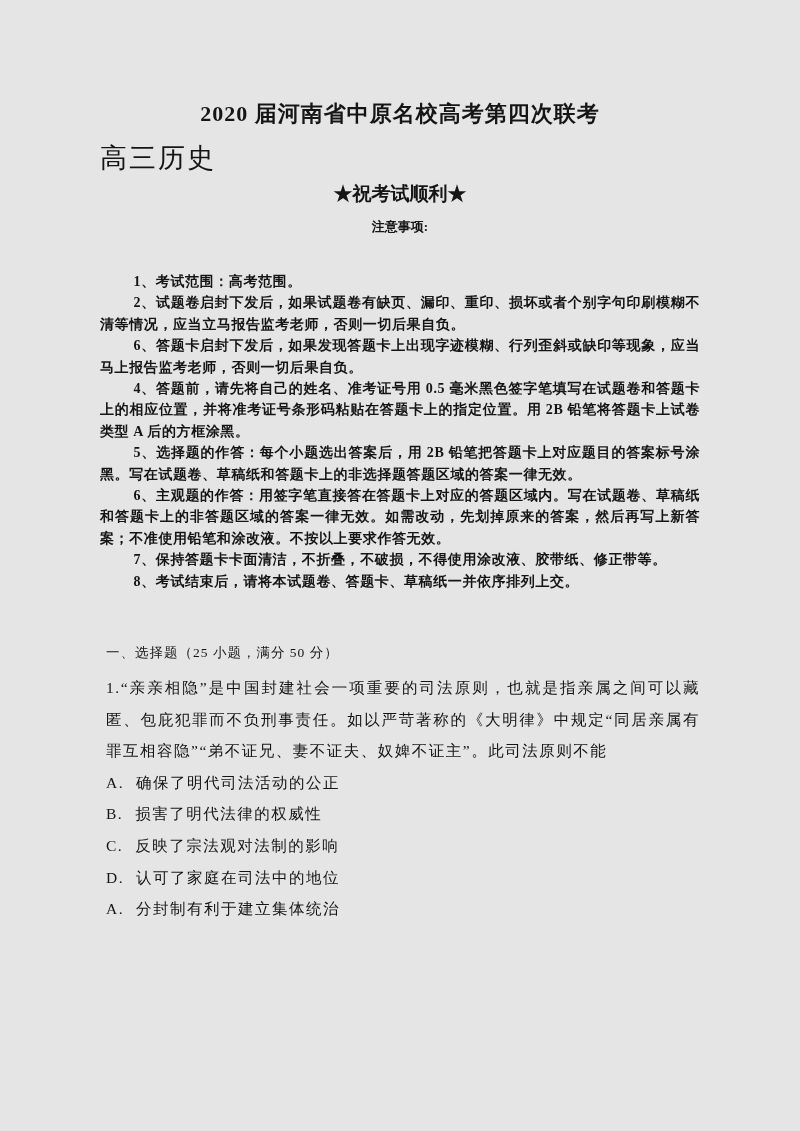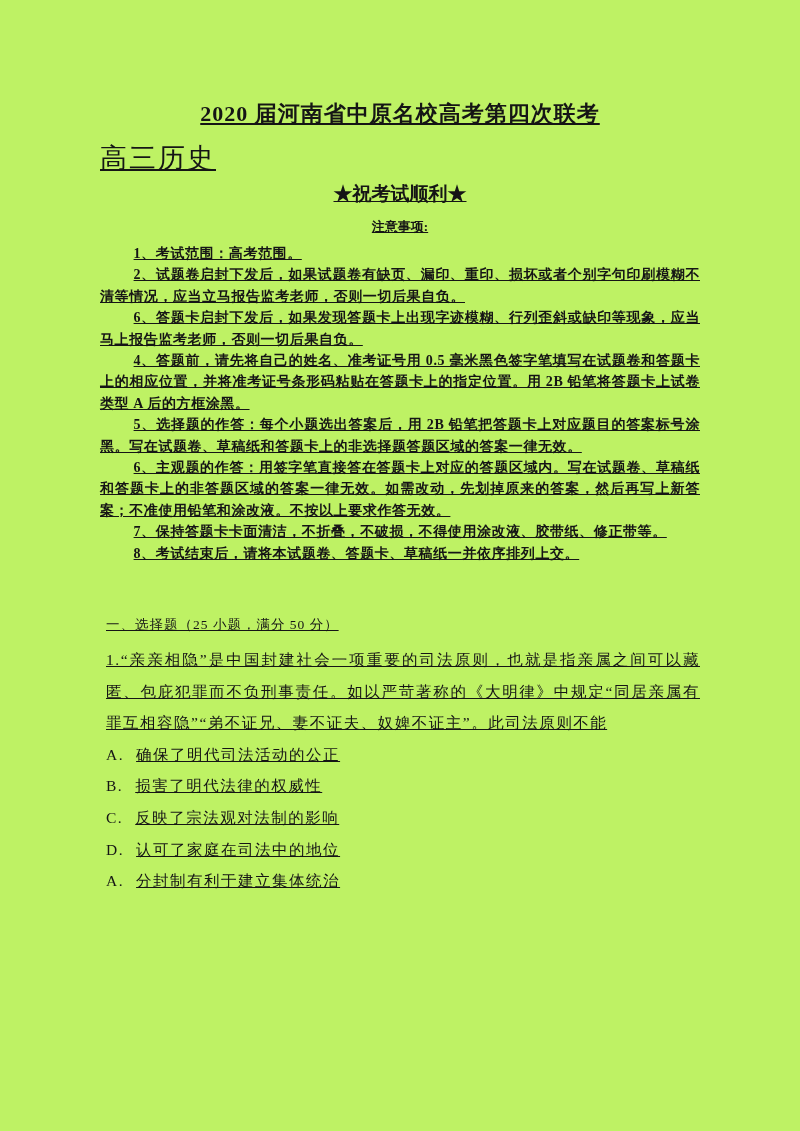--- a/index.html
+++ b/index.html
@@ -12,22 +12,21 @@
     height: 1131px;
     overflow: hidden;
     color: #151515;
     font-family: "Liberation Serif", "DejaVu Serif", serif;
   }
   .page {
     box-sizing: border-box;
     width: 800px;
     height: 1131px;
     padding: 100px 100px 0 100px;
-    background: #bef264;
-    text-decoration: underline;
+    background: #e5e5e5;
   }
   
   .exam-title {
     margin: 0;
     text-align: center;
     font-size: 22px;
     font-weight: 700;
     line-height: 28px;
     letter-spacing: 1px;
   }
@@ -48,21 +47,21 @@
   }
   .notice-heading {
     margin-top: 17px;
     text-align: center;
     font-size: 13px;
     font-weight: 700;
     line-height: 16px;
   }
   
   .instructions {
-    margin-top: 8px;
+    margin-top: 36px;
     font-size: 14px;
     font-weight: 700;
     line-height: 21.4px;
     text-align: justify;
     letter-spacing: 0.6px;
   }
   .instructions p {
     margin: 0;
     text-indent: 2.4em;
   }

